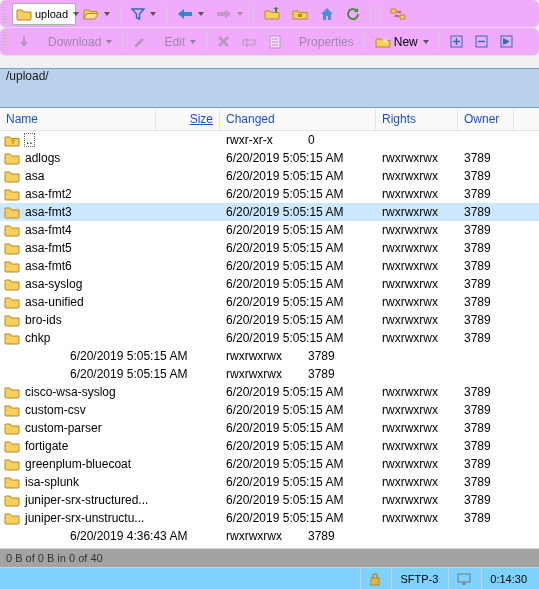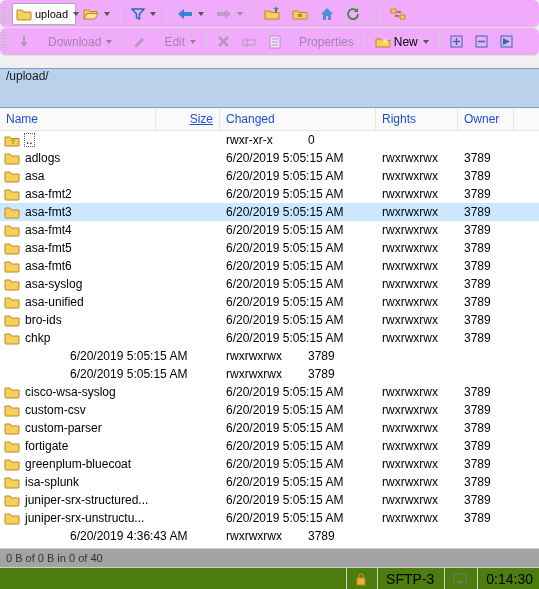--- a/index.html
+++ b/index.html
@@ -34,21 +34,21 @@
   .row { display: flex; height: 18px; align-items: center; }
   .row.selected { background: #cce8ff; }
   .row .cell { padding: 0 6px; white-space: nowrap; overflow: hidden; text-overflow: ellipsis; }
   .row .cell.col-name { display: flex; align-items: center; gap: 4px; padding-left: 4px; }
   .name-box { padding: 0px 1px; }
   .name-box.dotted { border: 1px dotted #666; padding: 0px 1px; line-height: 12px; }
   .fld-ico { width: 16px; height: 14px; flex-shrink: 0; }
 
   
   .status { height: 19px; border-top: 1px solid #d0d0d0; background: #a3a3a3; display: flex; align-items: center; padding: 0 6px; font-size: 11px; color: #333; }
-  .status2 { height: 22px; border-top: 1px solid #d0d0d0; background: #4d7c0f; display: flex; align-items: center; justify-content: flex-end; padding: 0 6px; gap: 10px; font-size: 14px; }
+  .status2 { height: 22px; border-top: 1px solid #d0d0d0; background: #7dd3fc; display: flex; align-items: center; justify-content: flex-end; padding: 0 12px; gap: 10px; font-size: 11px; }
   .status2 .pane { border-left: 1px solid #d0d0d0; padding-left: 8px; height: 100%; display: flex; align-items: center; gap: 4px; }
 
   
   .list::-webkit-scrollbar { width: 17px; }
   .list::-webkit-scrollbar-track { background: #f0f0f0; }
   .list::-webkit-scrollbar-thumb { background: #c2c2c2; border: 1px solid #a0a0a0; }
   .list::-webkit-scrollbar-button { height: 17px; background: #f0f0f0; border: 1px solid #c0c0c0; }
 </style>
 </head>
 <body>

